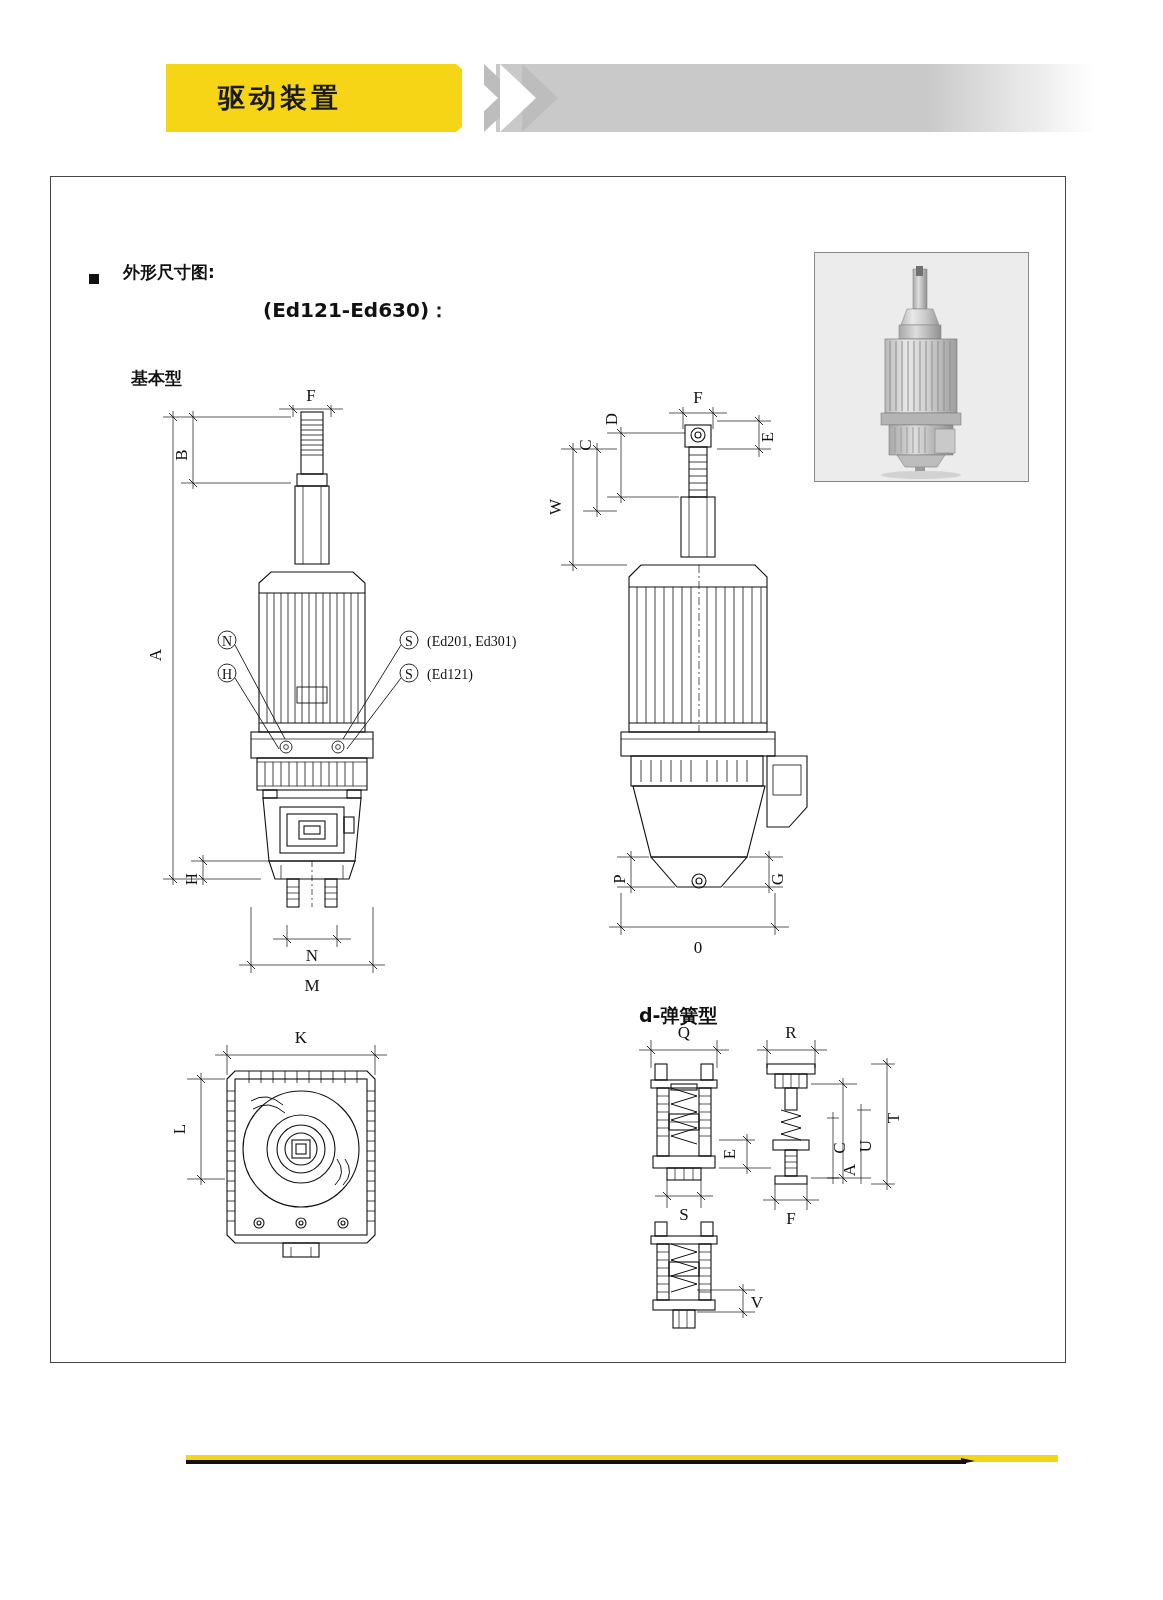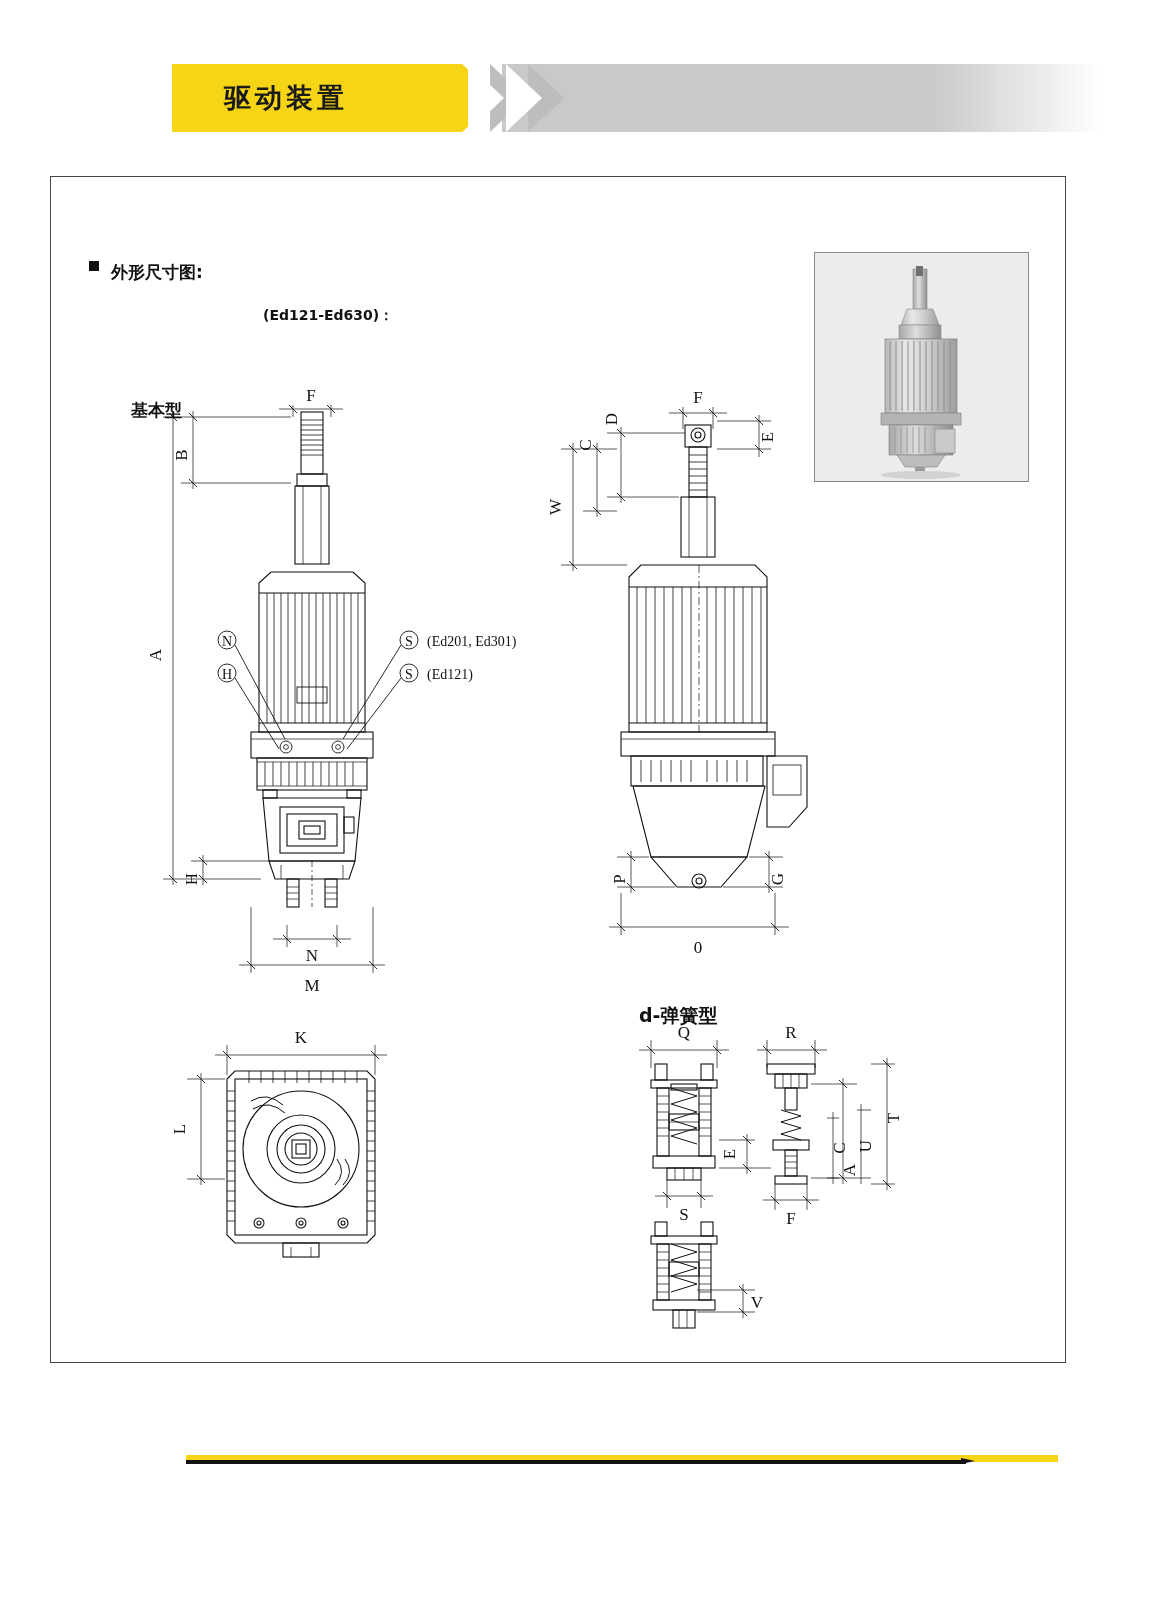--- a/index.html
+++ b/index.html
@@ -12,21 +12,21 @@
     height: 1600px;
     position: relative;
     font-family: "Liberation Sans", sans-serif;
     color: #111;
     overflow: hidden;
   }
 
   
   .header {
     position: absolute;
-    left: 172px;
+    left: 166px;
     top: 64px;
     width: 930px;
     height: 68px;
   }
   .header-grey {
     position: absolute;
     left: 330px;
     top: 0;
     width: 600px;
     height: 68px;
@@ -100,50 +100,49 @@
     height: 1185px;
     border: 1px solid #444;
     background: #fff;
   }
 
   .bullet-row {
     position: absolute;
     left: 38px;
     top: 84px;
     display: flex;
-    align-items: flex-start;
-    gap: 12px;
+    align-items: flex-end;
+    gap: 24px;
   }
   .bullet-sq {
     width: 10px;
     height: 10px;
     background: #111;
     display: inline-block;
   }
   .bullet-text {
     font-size: 17px;
     font-weight: bold;
     font-family: "DejaVu Sans", sans-serif;
   }
   .model-label {
     position: absolute;
     left: 212px;
-    top: 130px;
-    font-size: 14px;
+    top: 120px;
+    font-size: 20px;
     font-weight: bold;
     font-family: "DejaVu Sans", sans-serif;
   }
   .basic-label {
     position: absolute;
     left: 80px;
     top: 190px;
     font-size: 17px;
     font-weight: bold;
     font-family: Liberation Serif, serif;
-    margin-top: 32px;
   }
   .spring-label {
     position: absolute;
     left: 588px;
     top: 826px;
     font-size: 19px;
     font-weight: bold;
     font-family: "DejaVu Sans", sans-serif;
   }
 

